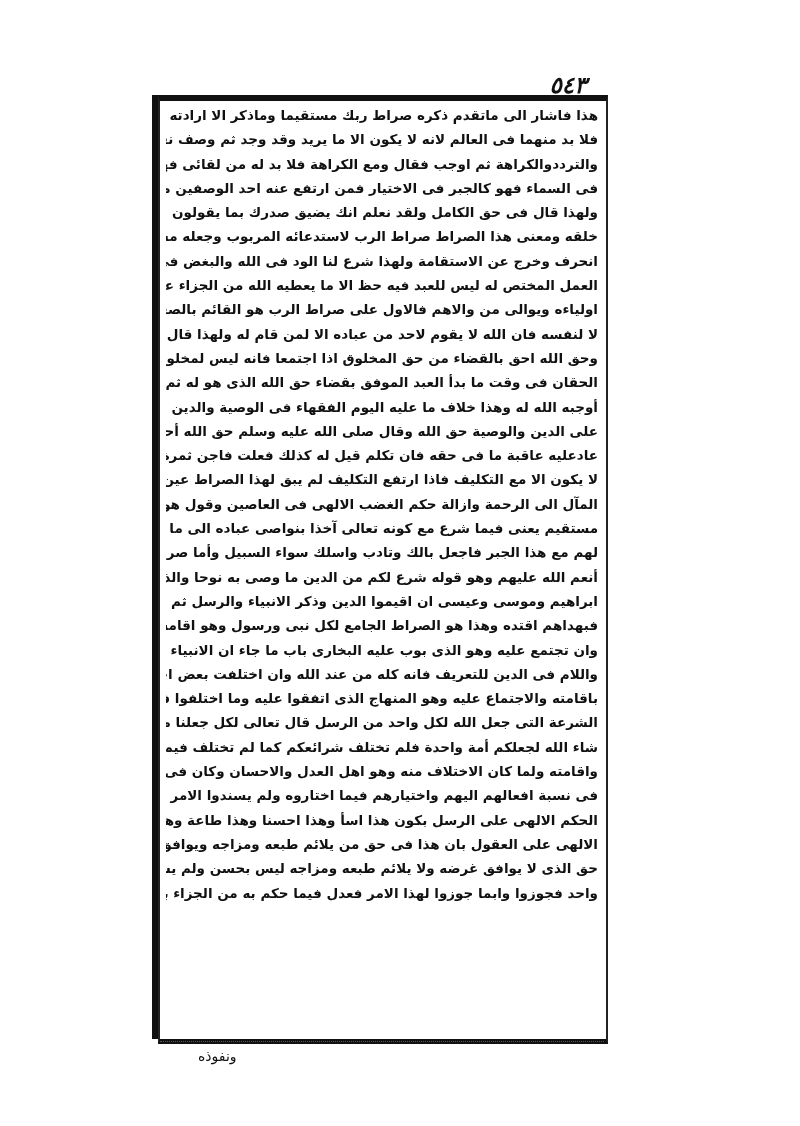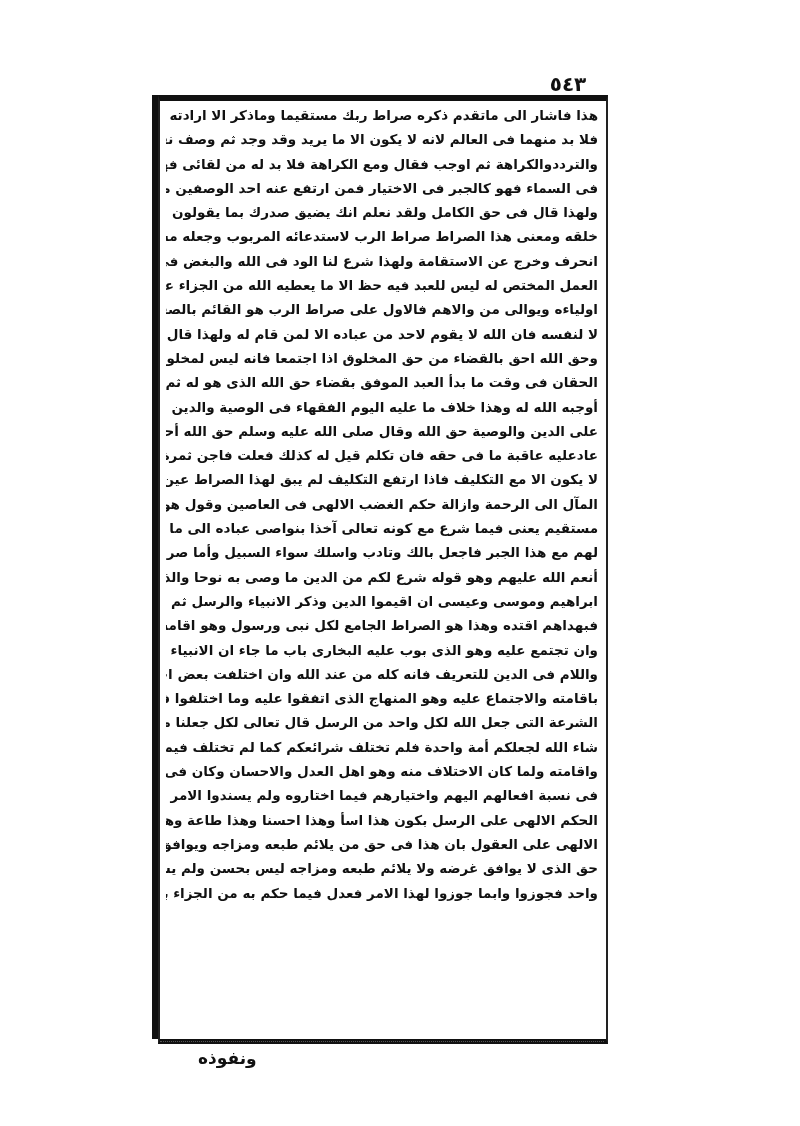--- a/index.html
+++ b/index.html
@@ -1,31 +1,31 @@
 <!DOCTYPE html>
 <html><head>
 <meta charset="utf-8">
 <style>
   html, body { margin: 0; padding: 0; background: #ffffff; }
   body { width: 800px; height: 1126px; position: relative; overflow: hidden;
          font-family: "DejaVu Sans", sans-serif; color: #111; }
   .page-number { position: absolute; top: 72px; left: 538px; width: 60px;
-                 font-size: 20px; font-weight: bold; text-align: center; direction: rtl; }
+                 font-size: 23px; font-weight: bold; text-align: center; direction: rtl; font-style: italic; }
   .frame { position: absolute; left: 158px; top: 95px; width: 446px; height: 938px;
            border-top: 6px solid #111; border-bottom: 5px solid #111;
            border-right: 2px solid #222; border-left: 2px solid #222; }
   .frame-left-bar { position: absolute; left: 152px; top: 95px; width: 7px; height: 944px; background: #111; }
   .frame-rule { position: absolute; left: 160px; top: 1041px; width: 444px; height: 2px;
                 border-top: 1px dotted #555; }
   .text-block { position: absolute; left: 166px; top: 103px; width: 432px; height: 924px;
                 direction: rtl; }
   .line { height: 24.3px; line-height: 24.3px; font-family: "DejaVu Sans", sans-serif;
           font-size: 13.5px; font-weight: bold; white-space: nowrap; overflow: hidden;
           text-align: justify; text-align-last: justify; letter-spacing: -0.3px; }
-  .catchword { position: absolute; left: 198px; top: 1048px; font-size: 17px; font-weight: bold;
+  .catchword { position: absolute; left: 198px; top: 1048px; font-size: 14px; font-weight: normal;
                direction: rtl; }
 </style>
 </head>
 <body>
 
 <div class="page-number">٥٤٣</div>
 
 <div class="frame-left-bar"></div>
 <div class="frame"></div>
 <div class="frame-rule"></div>

